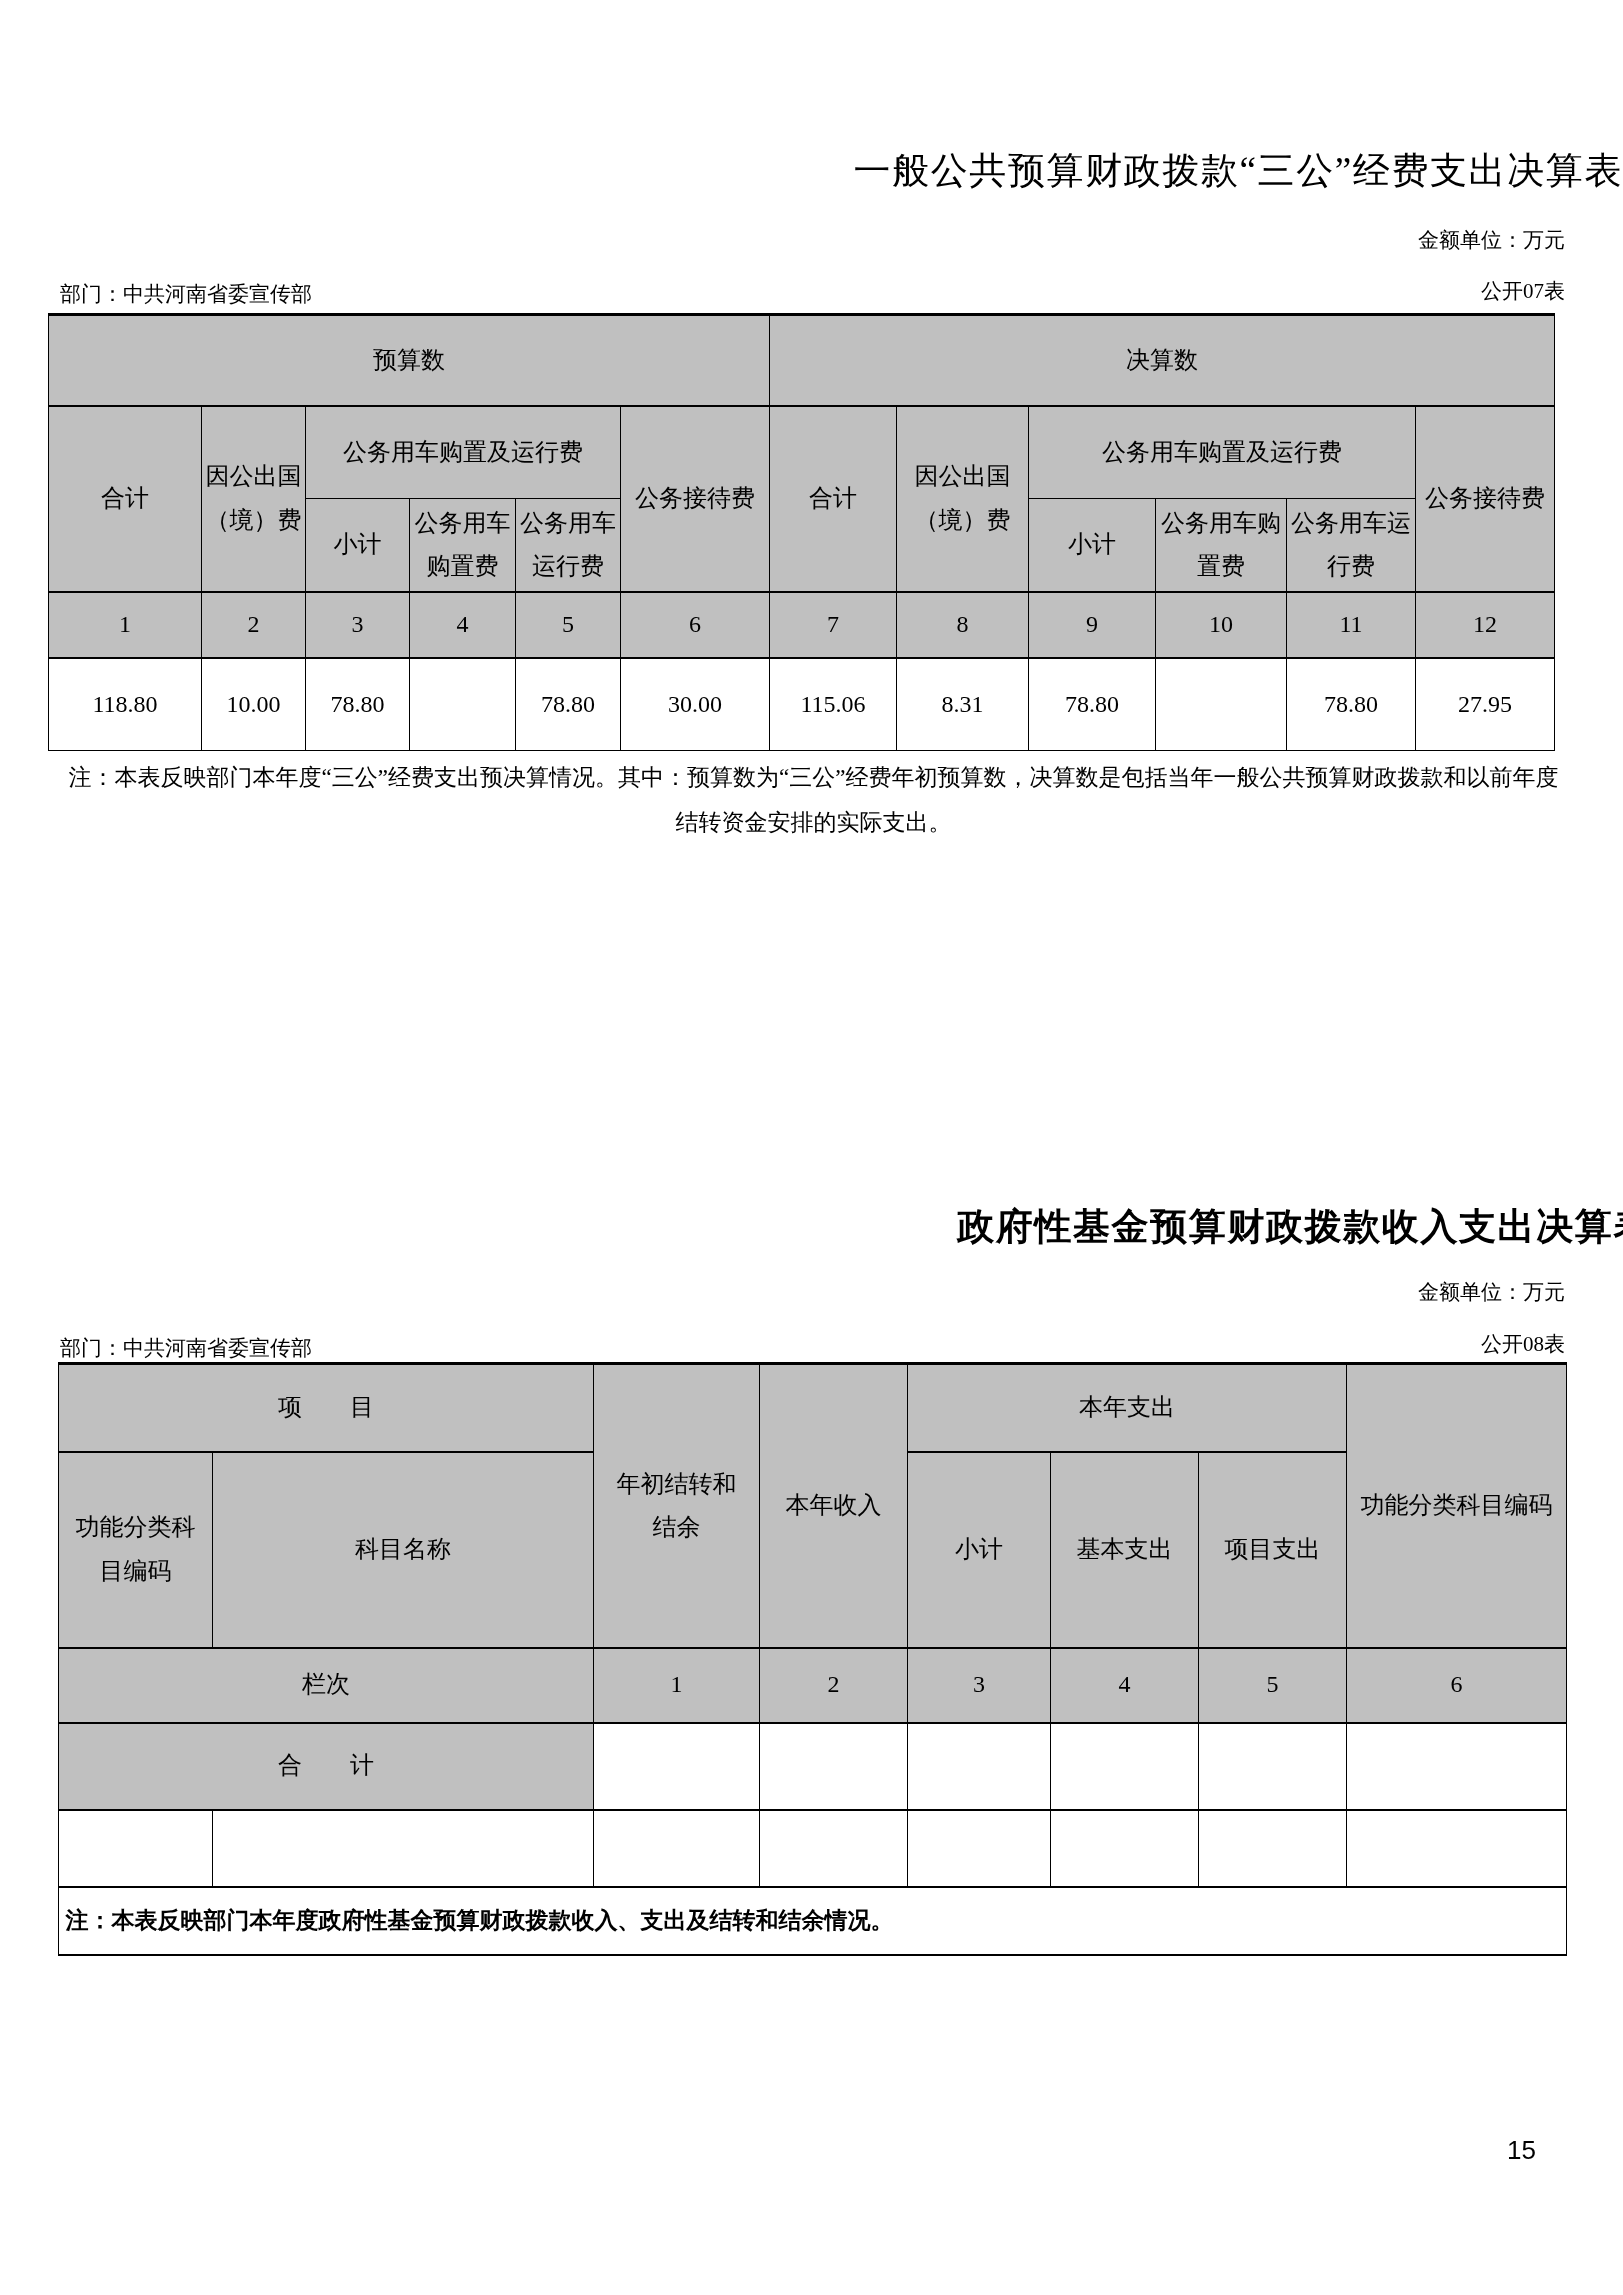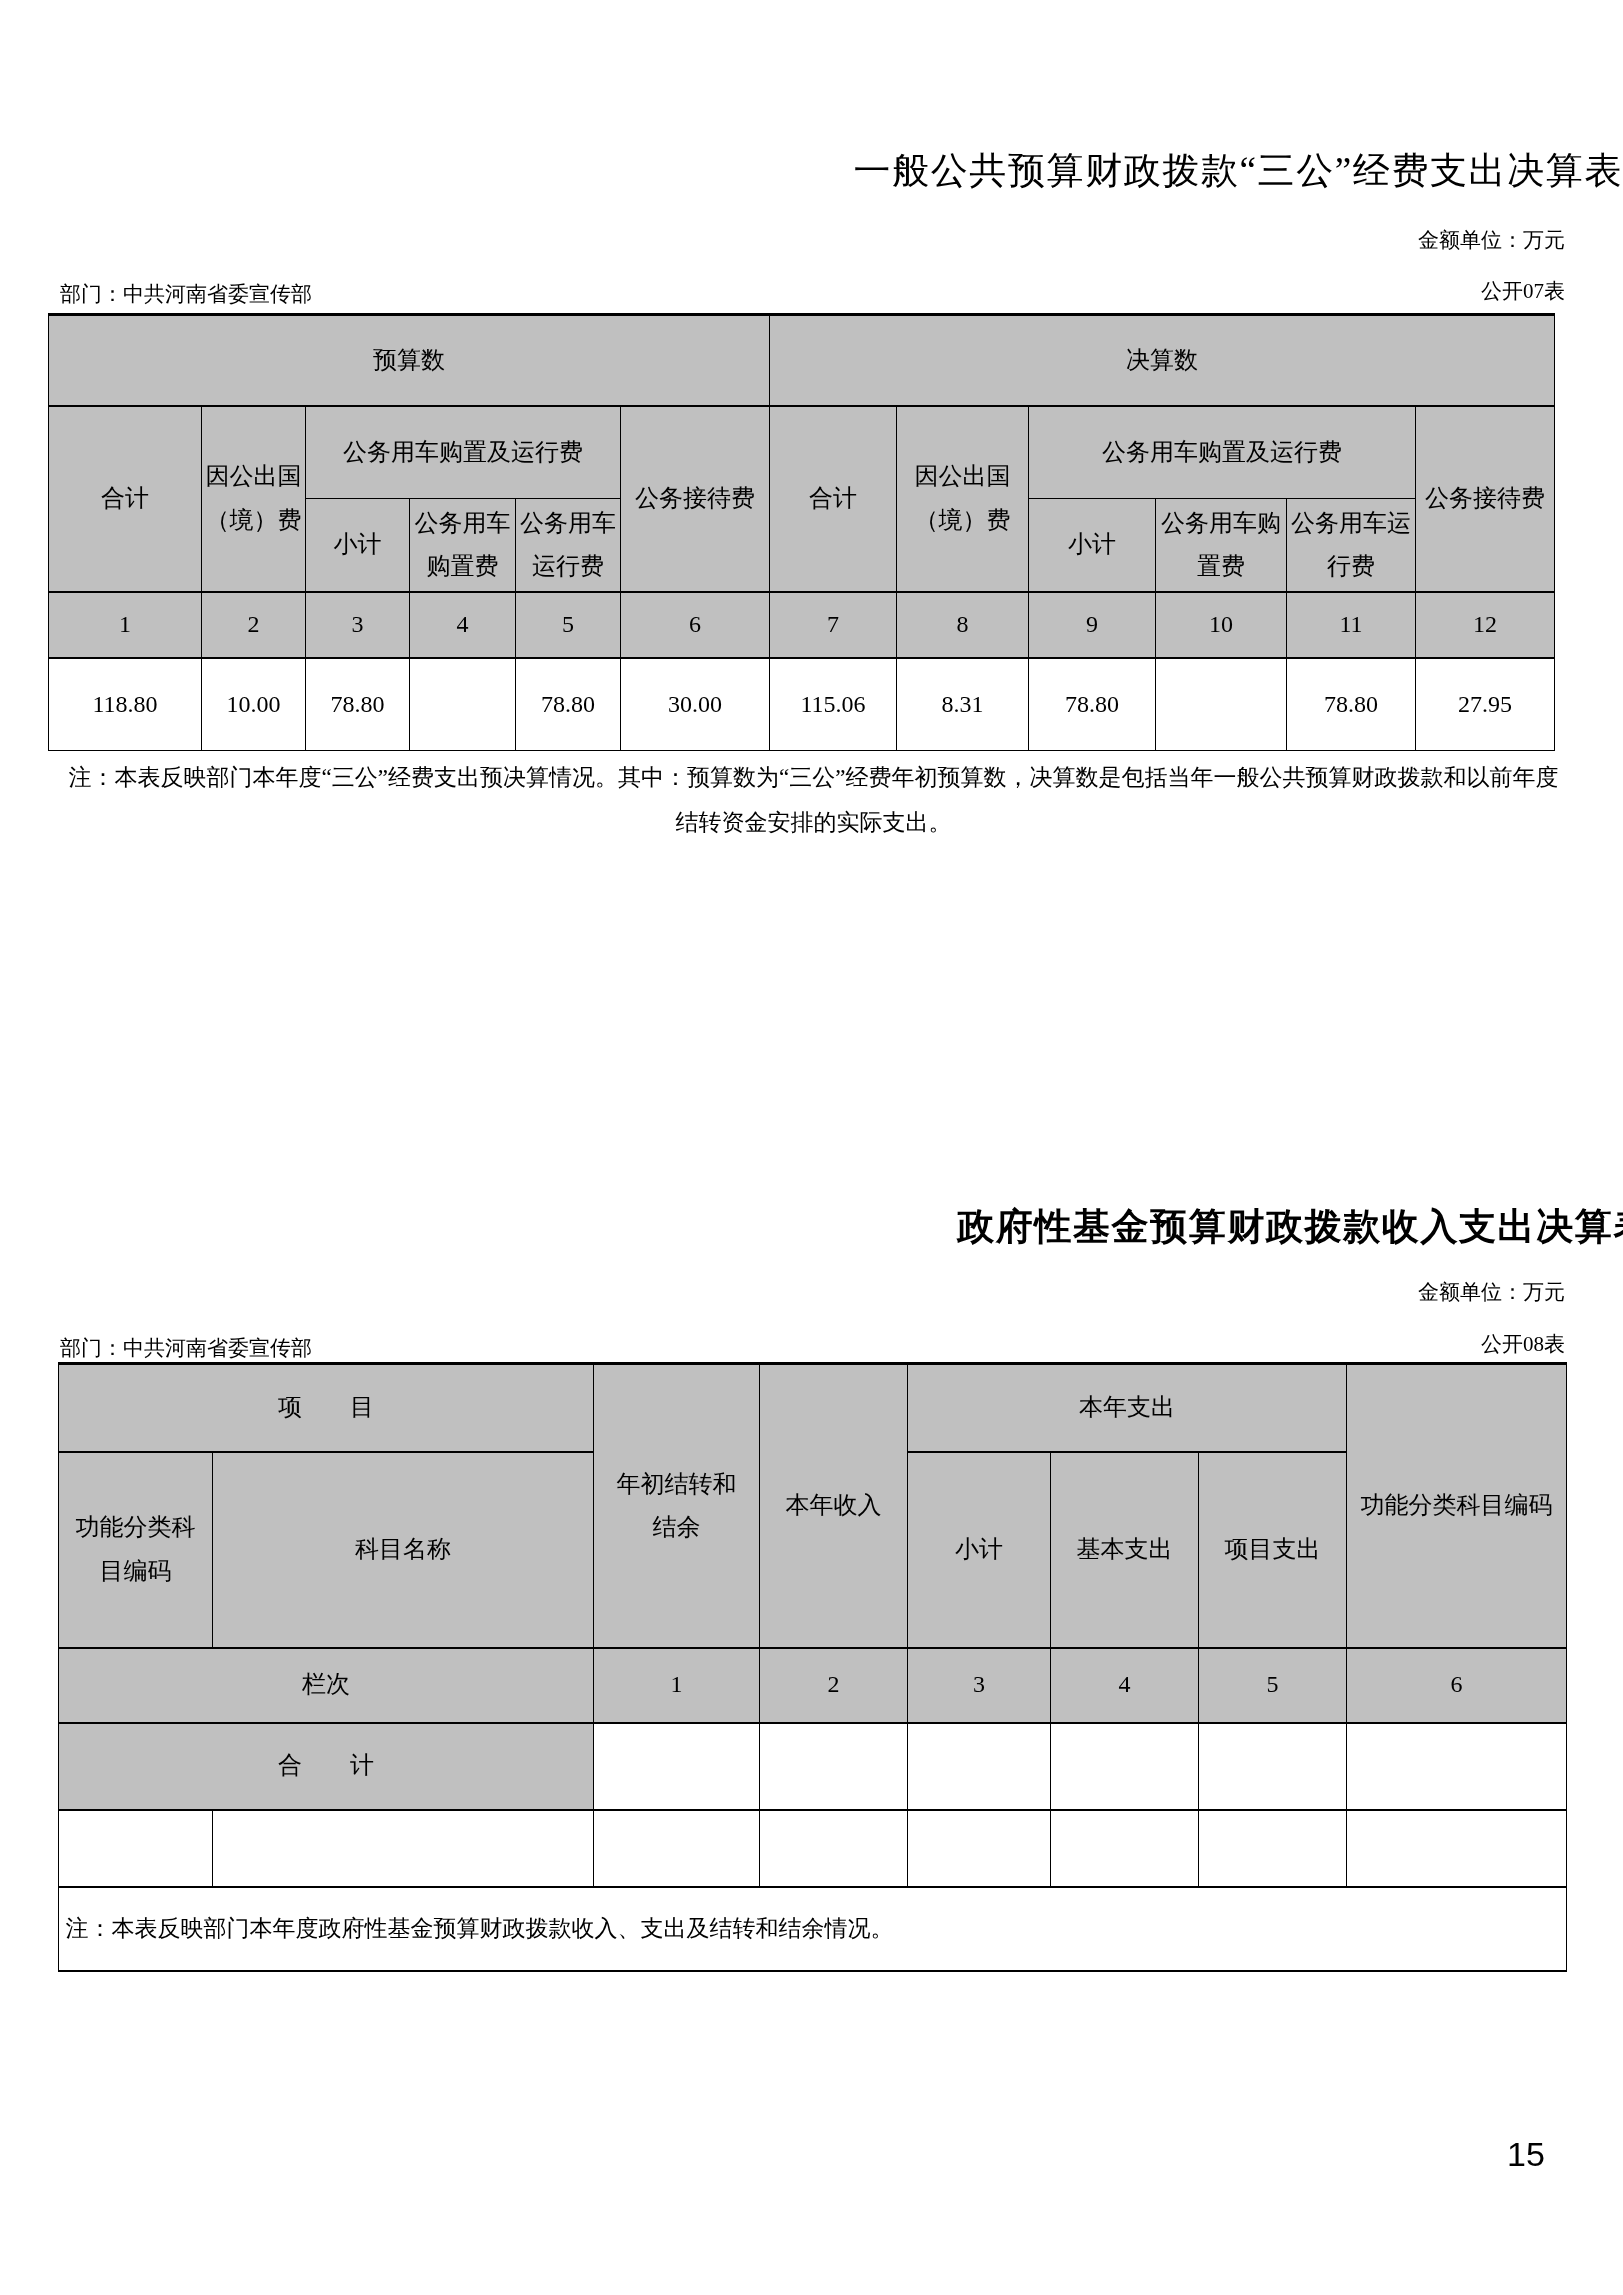--- a/index.html
+++ b/index.html
@@ -36,30 +36,30 @@
   .t1 .r4{height:66px;}
   .t1 .r5{height:93px;}
   .pad10{padding:0 8px;}
 
   .t2{left:58px;top:1362px;width:1507px;}
   .t2 .q1{height:88px;}
   .t2 .q2{height:196px;}
   .t2 .q3{height:75px;}
   .t2 .q4{height:87px;}
   .t2 .q5{height:77px;}
-  .t2 .q6{height:84px;}
+  .t2 .q6{height:68px;font-weight:bold;}
   .padA{padding:0 9.7px;}
   .padC{padding:0 16px;}
   .note-cell{text-align:left;padding:0 6.5px;font-size:23px;}
 
   .note-block{position:absolute;left:60px;width:1507px;font-size:23px;line-height:45px;text-align:left;}
   .t1-note{top:755px;text-align:center;}
   .t2-desc{top:1968px;}
 
-  .page-num{position:absolute;left:1507px;top:2135px;font-size:34px;
+  .page-num{position:absolute;left:1507px;top:2135px;font-size:26px;
             font-family:"Liberation Sans","DejaVu Sans",sans-serif;}
 </style>
 </head>
 <body>
 
 <div class="page">
 
   <div class="doc-title t1-title">一般公共预算财政拨款“三公”经费支出决算表</div>
   <div class="meta t1-unit">金额单位：万元</div>
   <div class="meta t1-dept">部门：中共河南省委宣传部</div>

